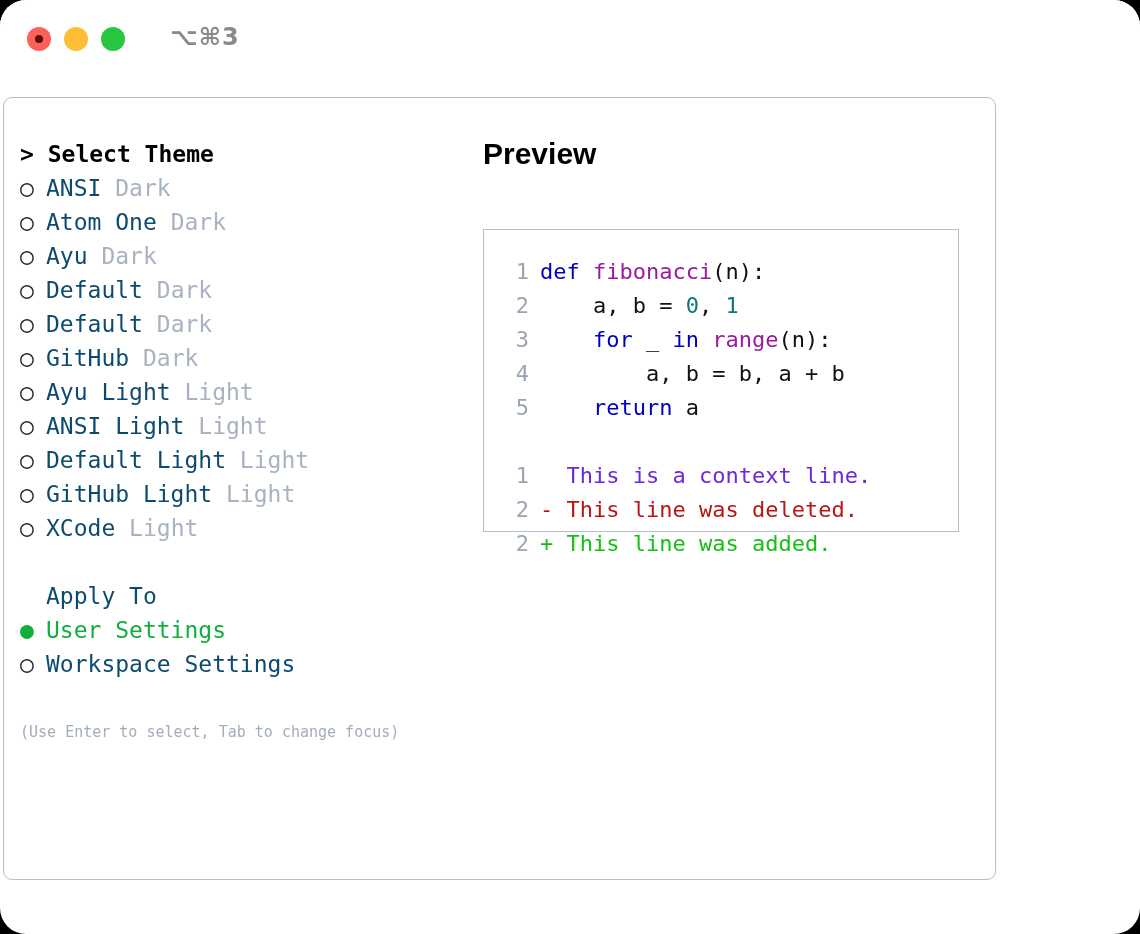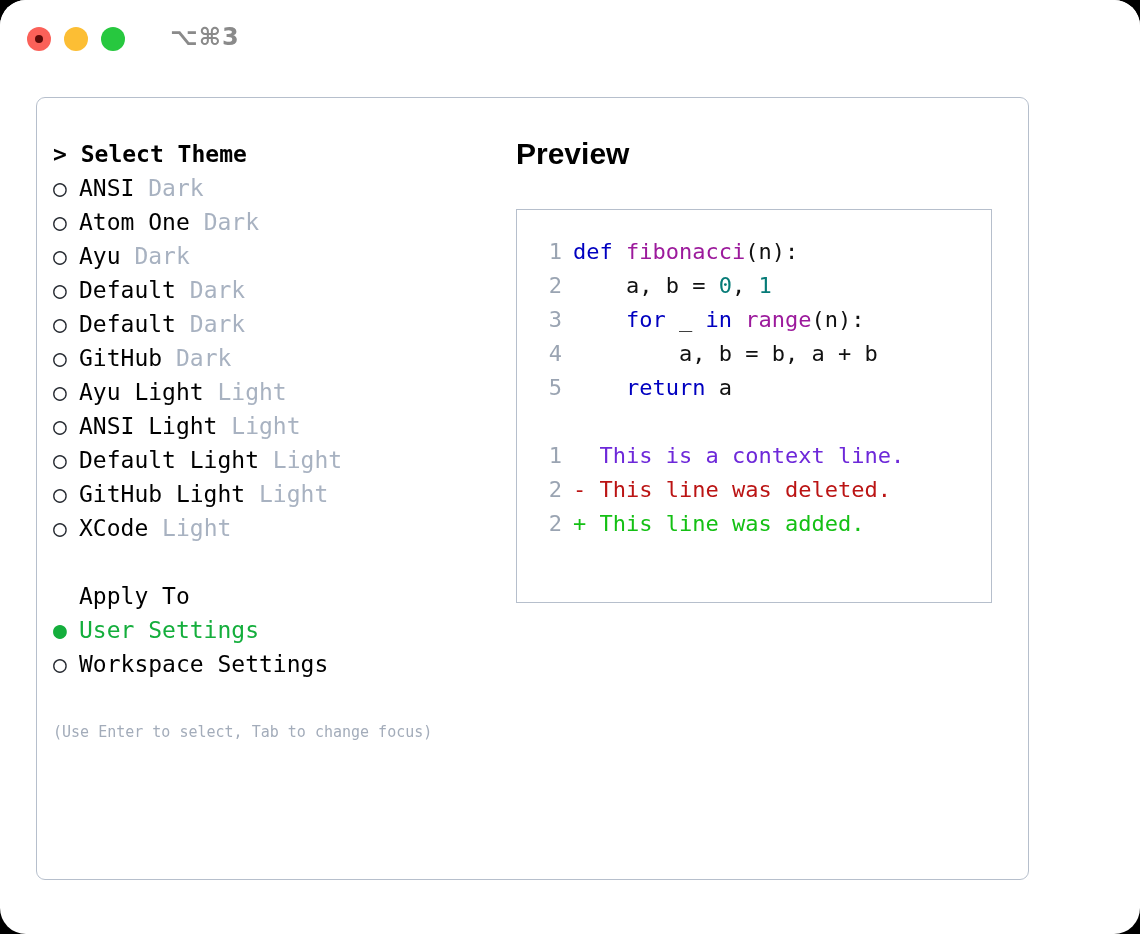--- a/index.html
+++ b/index.html
@@ -69,21 +69,21 @@
     font-family: "DejaVu Sans", sans-serif;
     font-size: 24px;
     font-weight: bold;
     color: #8a8a8a;
     letter-spacing: 1px;
   }
 
   
   .panel {
     position: absolute;
-    left: 36px;
+    left: 3px;
     top: 97px;
     width: 993px;
     height: 783px;
     border: 1.5px solid #b6bfcc;
     border-radius: 9px;
     box-sizing: border-box;
     background: #ffffff;
   }
 
   
@@ -105,21 +105,21 @@
     font-weight: bold;
     color: #000000;
   }
   .marker {
     display: inline-block;
     width: 26px;
   }
   .marker.dot  { color: #14ae3c; }
   .marker.ring { color: #2b2f36; }
   .label-sel   { color: #14ae3c; }
-  .label       { color: #000000; margin-top: 20px; }
+  .label       { color: #0c4a6e; margin-top: 20px; }
   .suffix      { color: #a8b2c1; }
 
   .spacer { height: 34px; }
 
   .hint {
     font-family: "DejaVu Sans Mono", monospace;
     font-size: 15px;
     line-height: 34px;
     color: #a3acba;
     width: 410px;
@@ -134,23 +134,23 @@
     width: 490px;
   }
   .preview-title {
     font-family: Liberation Sans, sans-serif;
     font-size: 30px;
     font-weight: bold;
     color: #000000;
     line-height: 34px;
   }
   .preview-box {
-    margin-top: 38px;
+    margin-top: 58px;
     width: 476px;
-    height: 394px;
+    height: 303px;
     border: 1.5px solid #b6bfcc;
     box-sizing: border-box;
     background: #ffffff;
     position: relative;
   }
   .code {
     position: absolute;
     left: 21px;
     top: 25px;
     font-family: "DejaVu Sans Mono", monospace;

